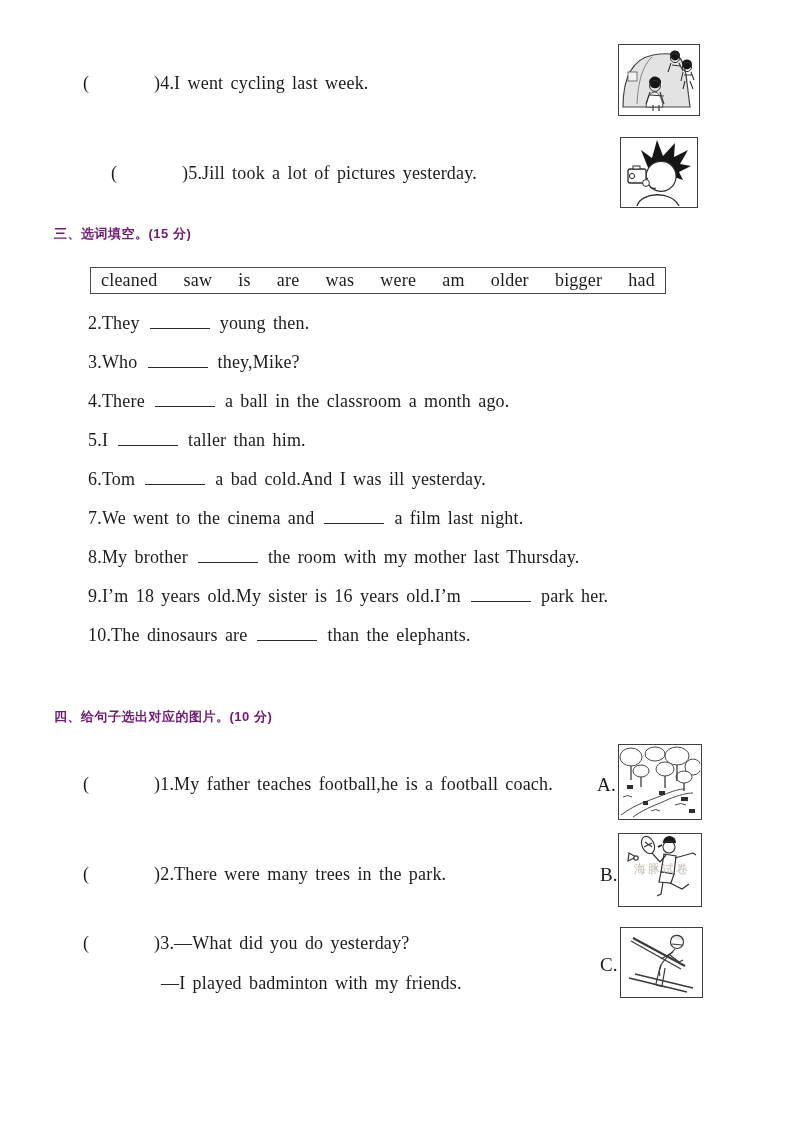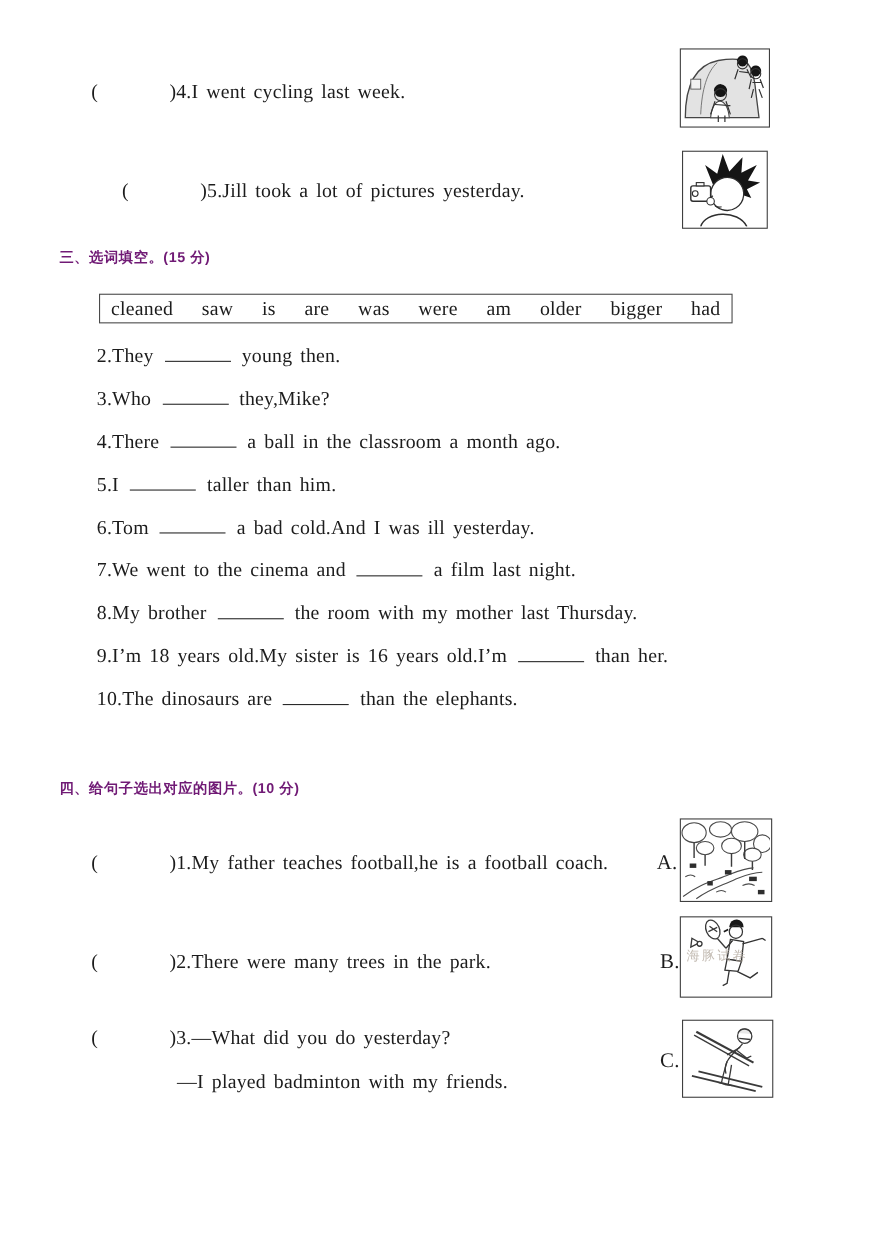--- a/index.html
+++ b/index.html
@@ -24,21 +24,21 @@
   .sentences{display:flex;flex-direction:column;gap:17px;}
   .sentence{font-size:18px;white-space:nowrap;letter-spacing:.2px;word-spacing:2.5px;line-height:22px;height:22px;}
   .blank{
     display:inline-block;width:60px;height:13px;margin:0 10px;
     border-bottom:1.3px solid #2a2a2a;vertical-align:baseline;
   }
   .imgbox{position:absolute;border:1.3px solid #3f3f3f;background:#fff;box-sizing:border-box;}
   .imgbox svg{display:block;}
   .letter{position:absolute;font-size:19px;letter-spacing:.2px;}
   .watermark{
-    position:absolute;left:5px;top:27px;font-size:12px;letter-spacing:2px;
+    position:absolute;left:15px;top:27px;font-size:12px;letter-spacing:2px;
     color:#b9b0a6;font-family:"Liberation Sans","DejaVu Sans",sans-serif;opacity:.85;
   }
   .footer{
     position:absolute;left:0;top:1091px;width:100%;text-align:center;
     font-size:11px;letter-spacing:.5px;color:#222;margin-top:47px;
   }
 </style>
 </head>
 <body>
 
@@ -96,21 +96,21 @@
   </div>
 
 <div class="abs sentences" style="left:88px;top:312px;">
   <div class="sentence"><span>2.They</span><span class="blank"></span><span>young then.</span></div>
   <div class="sentence"><span>3.Who</span><span class="blank"></span><span>they,Mike?</span></div>
   <div class="sentence"><span>4.There</span><span class="blank"></span><span>a ball in the classroom a month ago.</span></div>
   <div class="sentence"><span>5.I</span><span class="blank"></span><span>taller than him.</span></div>
   <div class="sentence"><span>6.Tom</span><span class="blank"></span><span>a bad cold.And I was ill yesterday.</span></div>
   <div class="sentence"><span>7.We went to the cinema and</span><span class="blank"></span><span>a film last night.</span></div>
   <div class="sentence"><span>8.My brother</span><span class="blank"></span><span>the room with my mother last Thursday.</span></div>
-  <div class="sentence"><span>9.I’m 18 years old.My sister is 16 years old.I’m</span><span class="blank"></span><span>than her.</span></div>
+  <div class="sentence"><span>9.I’m 18 years old.My sister is 16 years old.I’m</span><span class="blank"></span><span>park her.</span></div>
   <div class="sentence"><span>10.The dinosaurs are</span><span class="blank"></span><span>than the elephants.</span></div>
 </div>
 
 <div class="abs heading" style="left:54px;top:708px;">四、给句子选出对应的图片。(10 分)</div>
 
 <div class="abs qrow" style="left:83px;top:773px;">
   <span class="paren">(         )</span><span>1.My father teaches football,he is a football coach.</span>
 </div>
 <div class="letter" style="left:597px;top:774px;">A.</div>
 <div class="imgbox" style="left:618px;top:744px;width:84px;height:76px;">

